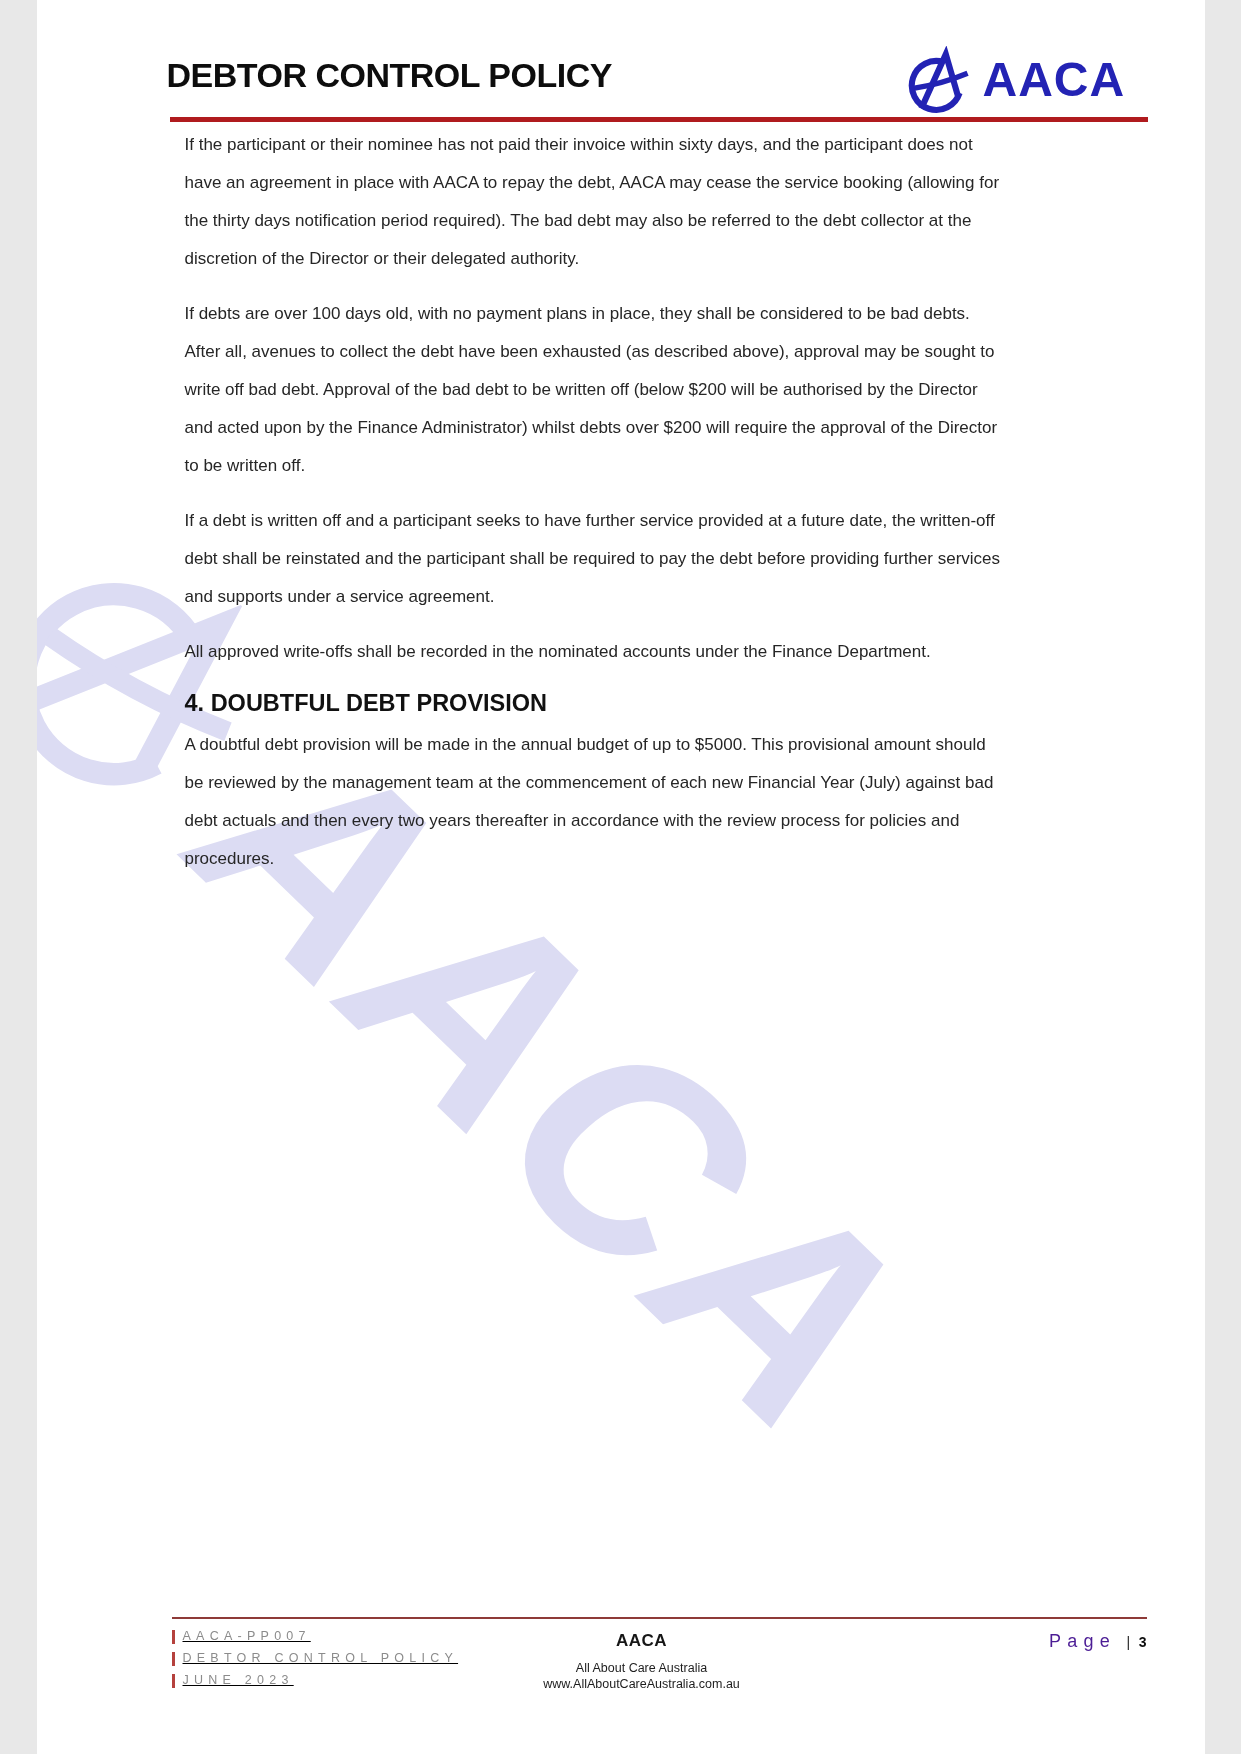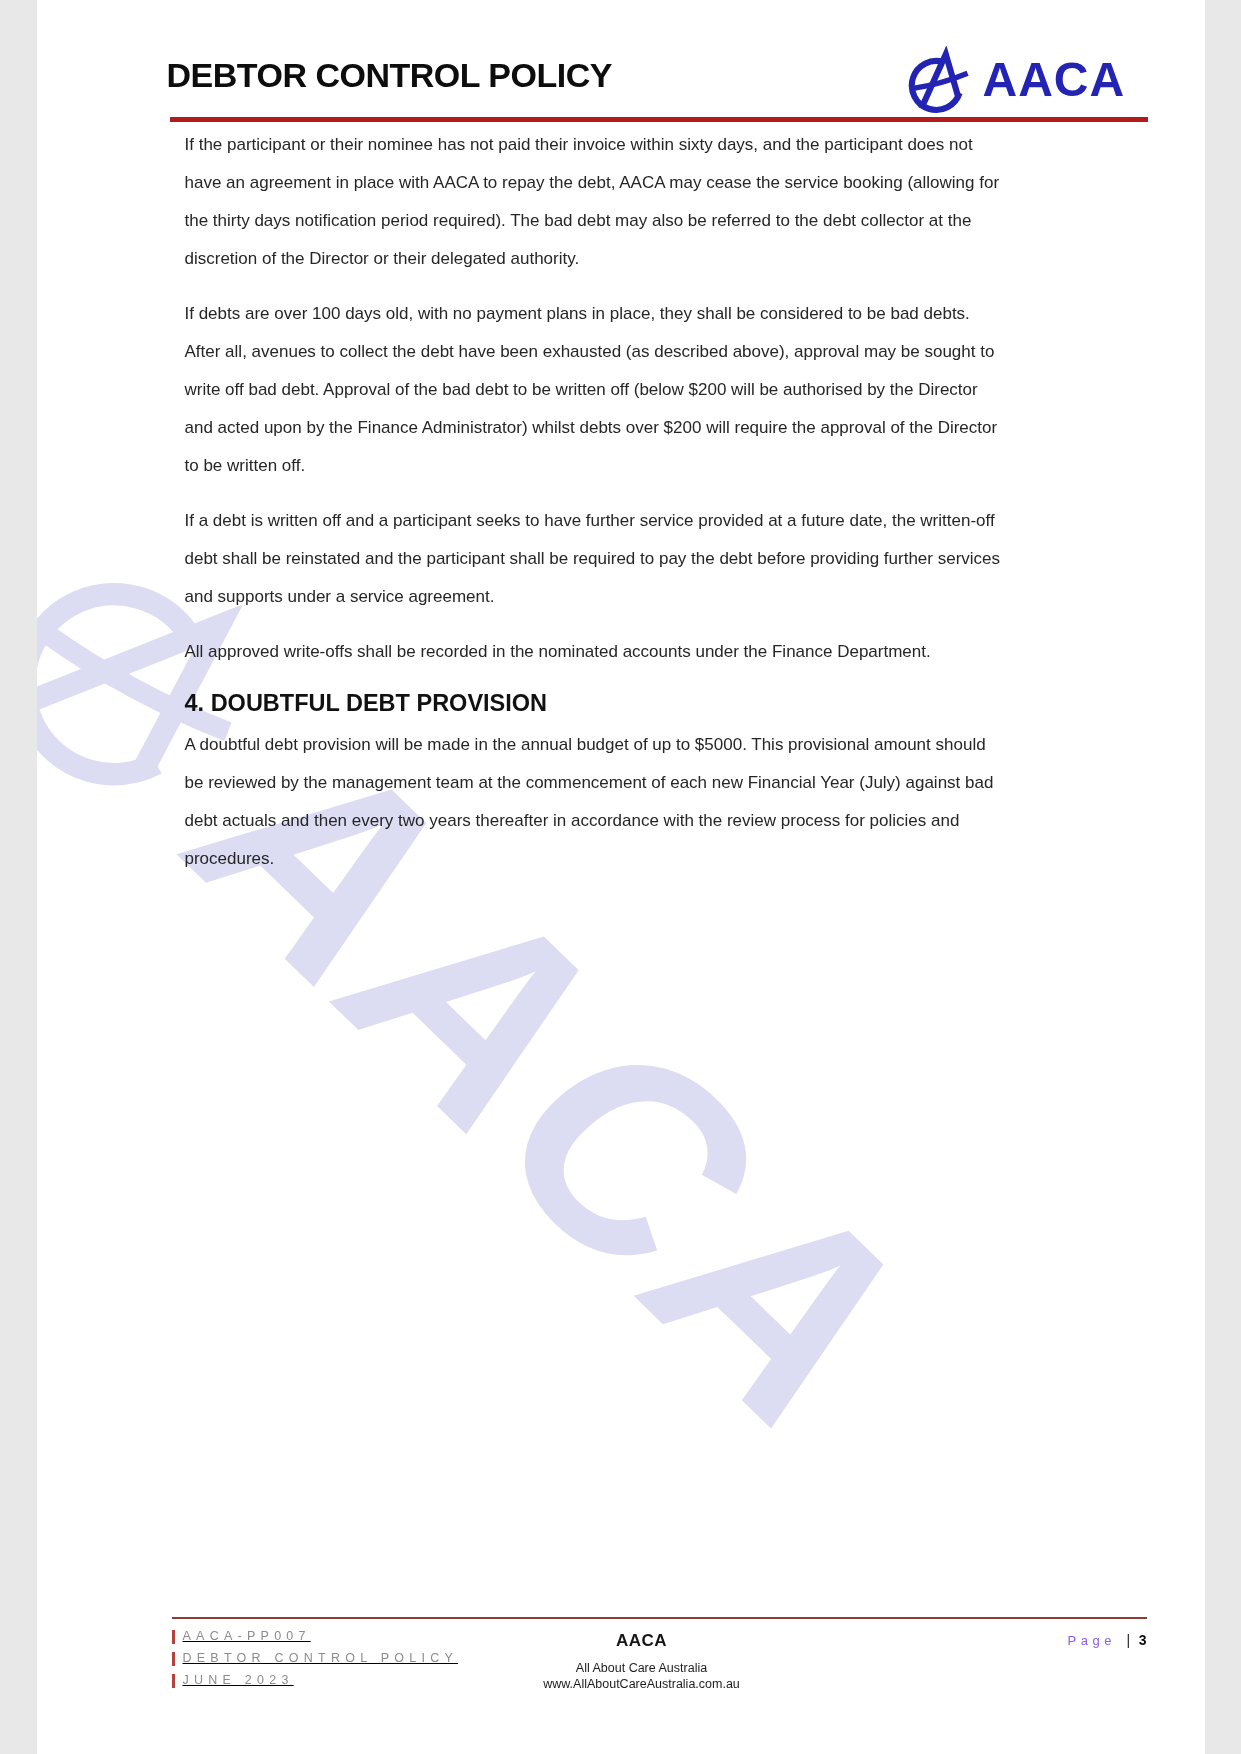--- a/index.html
+++ b/index.html
@@ -83,21 +83,21 @@
   .footer-org-name {
     font-size:17px; font-weight:bold; letter-spacing:0.5px;
     margin-bottom:10px;
   }
   .footer-org-full { font-size:12.5px; margin-bottom:2px; color:#1d1d1d; }
   .footer-org-url  { font-size:12.5px; color:#1d1d1d; }
   .footer-page {
     position:absolute; left:900px; top:1631px; width:210px;
     text-align:right; white-space:nowrap;
   }
-  .page-word { font-size:13px; color:#8b5cf6; letter-spacing:0.35em; }
+  .page-word { font-size:18px; color:#4c1d95; letter-spacing:0.35em; }
   .page-sep  { font-size:14px; color:#222222; padding:0 4px 0 6px; }
   .page-num  { font-size:14px; color:#0d0d0d; font-weight:bold; }
 </style>
 </head>
 <body>
 
 <div class="page">
 
   <h1 class="doc-title">DEBTOR CONTROL POLICY</h1>
 

